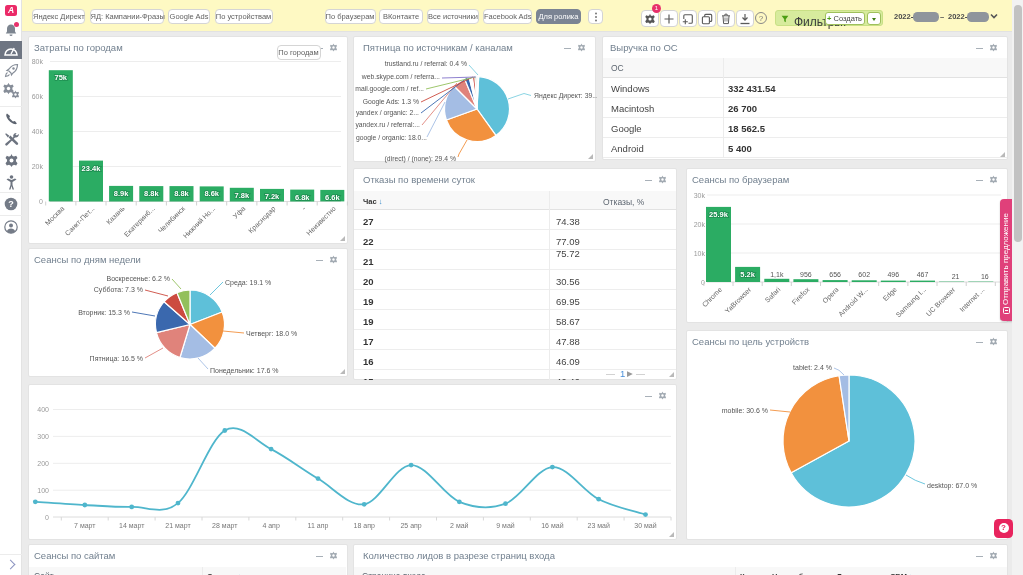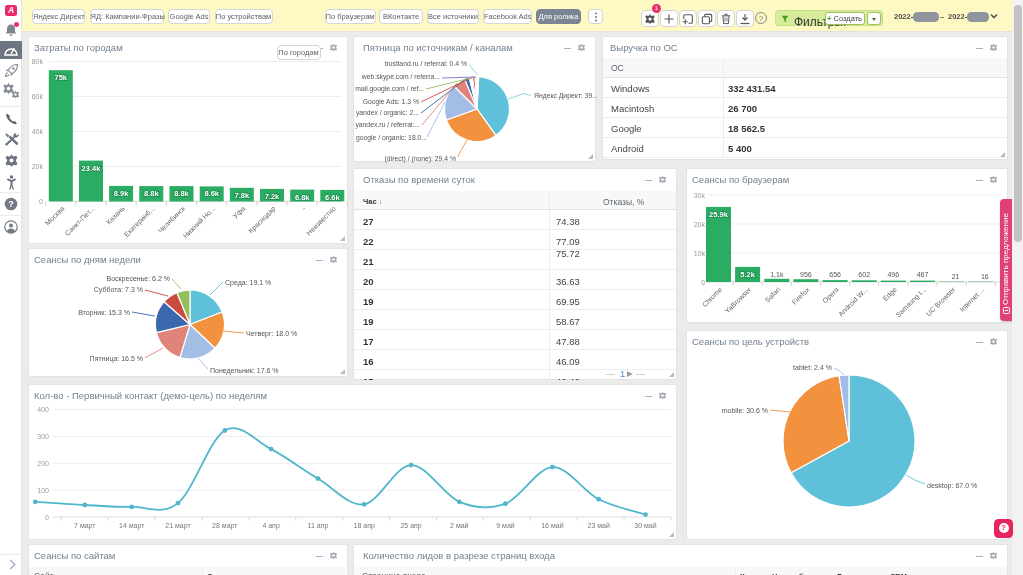--- a/index.html
+++ b/index.html
@@ -312,21 +312,21 @@
       <span class="cell tb" style="left:9px;top:24.8px;">27</span>
       <span class="cell" style="left:202px;top:24.8px;">74.38</span>
       <div style="position:absolute;left:0;top:39.3px;width:322px;height:20px;border-bottom:1px solid #ededed;"></div>
       <span class="cell tb" style="left:9px;top:44.8px;">22</span>
       <span class="cell" style="left:202px;top:44.8px;">77.09</span>
       <div style="position:absolute;left:0;top:59.3px;width:322px;height:20px;border-bottom:1px solid #ededed;"></div>
       <span class="cell tb" style="left:9px;top:64.8px;">21</span>
       <span class="cell" style="left:202px;top:57px;">75.72</span>
       <div style="position:absolute;left:0;top:79.3px;width:322px;height:20px;border-bottom:1px solid #ededed;"></div>
       <span class="cell tb" style="left:9px;top:84.8px;">20</span>
-      <span class="cell" style="left:202px;top:84.8px;">36.63</span>
+      <span class="cell" style="left:202px;top:84.8px;">30.56</span>
       <div style="position:absolute;left:0;top:99.3px;width:322px;height:20px;border-bottom:1px solid #ededed;"></div>
       <span class="cell tb" style="left:9px;top:104.8px;">19</span>
       <span class="cell" style="left:202px;top:104.8px;">69.95</span>
       <div style="position:absolute;left:0;top:119.3px;width:322px;height:20px;border-bottom:1px solid #ededed;"></div>
       <span class="cell tb" style="left:9px;top:124.8px;">19</span>
       <span class="cell" style="left:202px;top:124.8px;">58.67</span>
       <div style="position:absolute;left:0;top:139.3px;width:322px;height:20px;border-bottom:1px solid #ededed;"></div>
       <span class="cell tb" style="left:9px;top:144.8px;">17</span>
       <span class="cell" style="left:202px;top:144.8px;">47.88</span>
       <div style="position:absolute;left:0;top:159.3px;width:322px;height:20px;border-bottom:1px solid #ededed;"></div>
@@ -446,21 +446,20 @@
       <path d="M147,37 Q152,38 157,44" fill="none" stroke="#a4bde4" stroke-width="0.9"></path>
       <path d="M83,79 L103,81" fill="none" stroke="#f2913e" stroke-width="0.9"></path>
       <path d="M238,153 Q228,150 219,144" fill="none" stroke="#5ec0d9" stroke-width="0.9"></path>
       <text x="145" y="39" text-anchor="end" font-size="7" fill="#555" font-family="Liberation Sans">tablet: 2.4 %</text>
       <text x="81" y="82" text-anchor="end" font-size="7" fill="#555" font-family="Liberation Sans">mobile: 30.6 %</text>
       <text x="240" y="157" text-anchor="start" font-size="7" fill="#555" font-family="Liberation Sans">desktop: 67.0 %</text>
     </svg>
     <div class="rs"></div>
   </div>
 <div class="panel" style="left:28px;top:384px;width:649px;height:156px;">
-    <span class="pt" style="left:5px">Кол-во - Первичный контакт (демо-цель) по неделям</span>
     <span class="pmin" style="right:24px;top:11px;"></span>
     <svg style="position:absolute;right:9px;top:6px;color:#a2aab2" width="9" height="9">
       <use href="#gear" width="9" height="9"></use>
     </svg>
     <svg style="position:absolute;left:0;top:0" width="649" height="156" viewBox="0 0 649 156">
       <line x1="24" y1="24.5" x2="642" y2="24.5" stroke="#ededed" stroke-width="1"></line>
       <text x="20" y="27.0" class="ax" text-anchor="end">400</text>
       <line x1="24" y1="51.4" x2="642" y2="51.4" stroke="#ededed" stroke-width="1"></line>
       <text x="20" y="53.9" class="ax" text-anchor="end">300</text>
       <line x1="24" y1="78.3" x2="642" y2="78.3" stroke="#ededed" stroke-width="1"></line>

